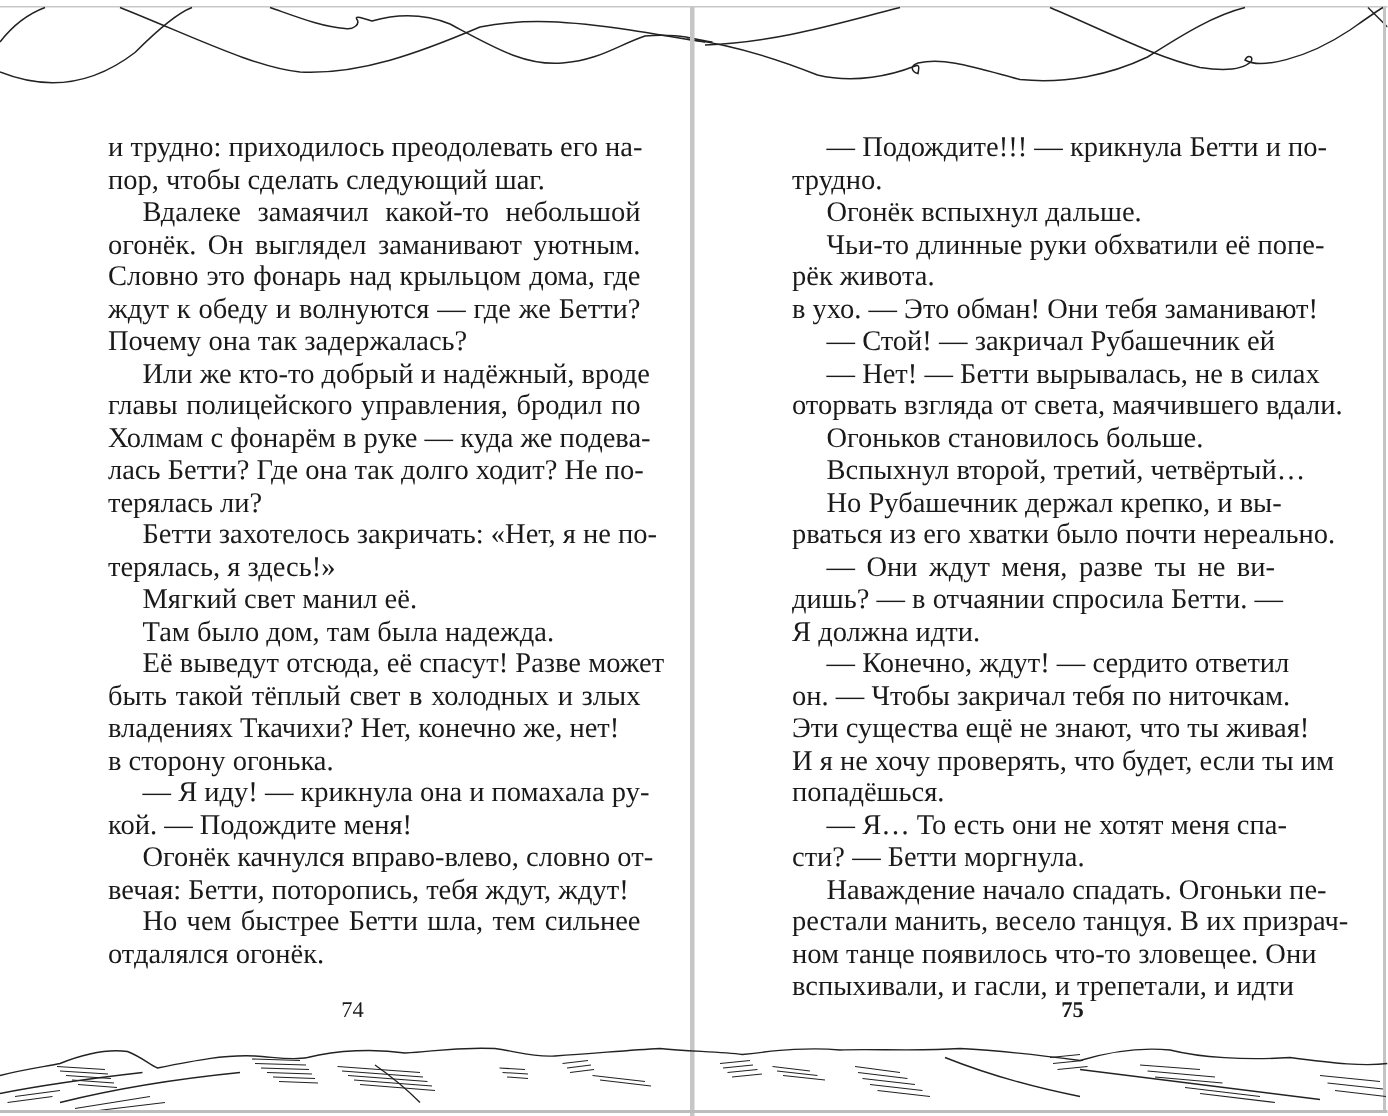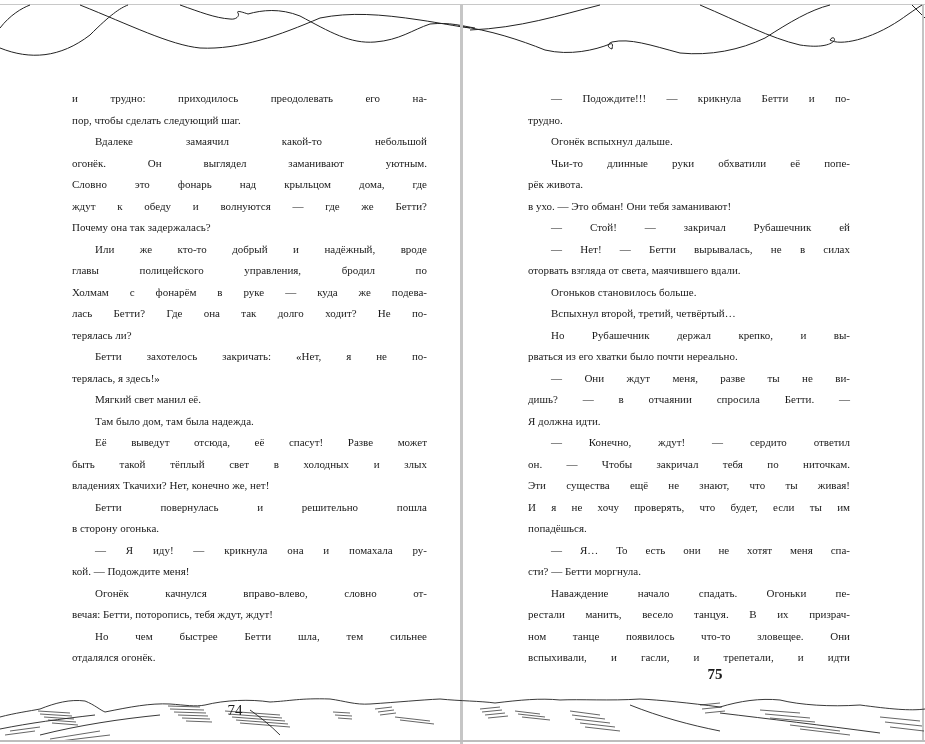--- a/index.html
+++ b/index.html
@@ -14,29 +14,29 @@
   .frame-bottom { position:absolute; left:0; top:740px; width:925px; height:2px; background:#bdbdbd; }
   .frame-right { position:absolute; left:922px; top:4px; width:2px; height:738px; background:#c4c4c4; }
   .gutter { position:absolute; left:460px; top:4px; width:3px; height:740px; background:#c6c6c6; }
   .deco { position:absolute; left:0; width:925px; }
   .deco-top { top:0; height:70px; }
   .deco-bottom { top:695px; height:49px; }
   .page { position:absolute; top:88px; }
   .page-left { left:72px; width:355px; }
   .page-right { left:528px; width:322px; }
   .line {
-    display:block; height:21.5px; line-height:21.5px; font-size:11px;
+    display:block; height:21.5px; line-height:21.5px; font-size:19px;
     white-space:nowrap; text-align:justify; text-align-last:justify;font-family:Liberation Serif, serif;
   }
   .line.last { text-align-last:left; }
   .line.indent { padding-left:23px; }
   .page-number {
     position:absolute; top:666px; font-size:15px; width:60px; text-align:center;
   }
-  .pn-left { left:205px;margin-top:36px; }
+  .pn-left { left:205px; }
   .pn-right { left:685px;font-weight:bold; }
 </style>
 </head>
 <body>
 
 <div class="spread">
   <div class="frame-top"></div>
 
   <svg class="deco deco-top" viewBox="0 0 925 70" preserveAspectRatio="none">
     <g fill="none" stroke="#222" stroke-width="1">
@@ -67,21 +67,20 @@
       <span class="line">Холмам с фонарём в руке — куда же подева-</span>
       <span class="line">лась Бетти? Где она так долго ходит? Не по-</span>
       <span class="line last">терялась ли?</span>
       <span class="line indent">Бетти захотелось закричать: «Нет, я не по-</span>
       <span class="line last">терялась, я здесь!»</span>
       <span class="line indent last">Мягкий свет манил её.</span>
       <span class="line indent last">Там было дом, там была надежда.</span>
       <span class="line indent">Её выведут отсюда, её спасут! Разве может</span>
       <span class="line">быть такой тёплый свет в холодных и злых</span>
       <span class="line last">владениях Ткачихи? Нет, конечно же, нет!</span>
-      <span class="line indent">Бетти повернулась и решительно пошла</span>
       <span class="line last">в сторону огонька.</span>
       <span class="line indent">— Я иду! — крикнула она и помахала ру-</span>
       <span class="line last">кой. — Подождите меня!</span>
       <span class="line indent">Огонёк качнулся вправо-влево, словно от-</span>
       <span class="line last">вечая: Бетти, поторопись, тебя ждут, ждут!</span>
       <span class="line indent">Но чем быстрее Бетти шла, тем сильнее</span>
       <span class="line last">отдалялся огонёк.</span>
     </div>
   <div class="page page-right" id="right-page">
       <span class="line indent">— Подождите!!! — крикнула Бетти и по-</span>

